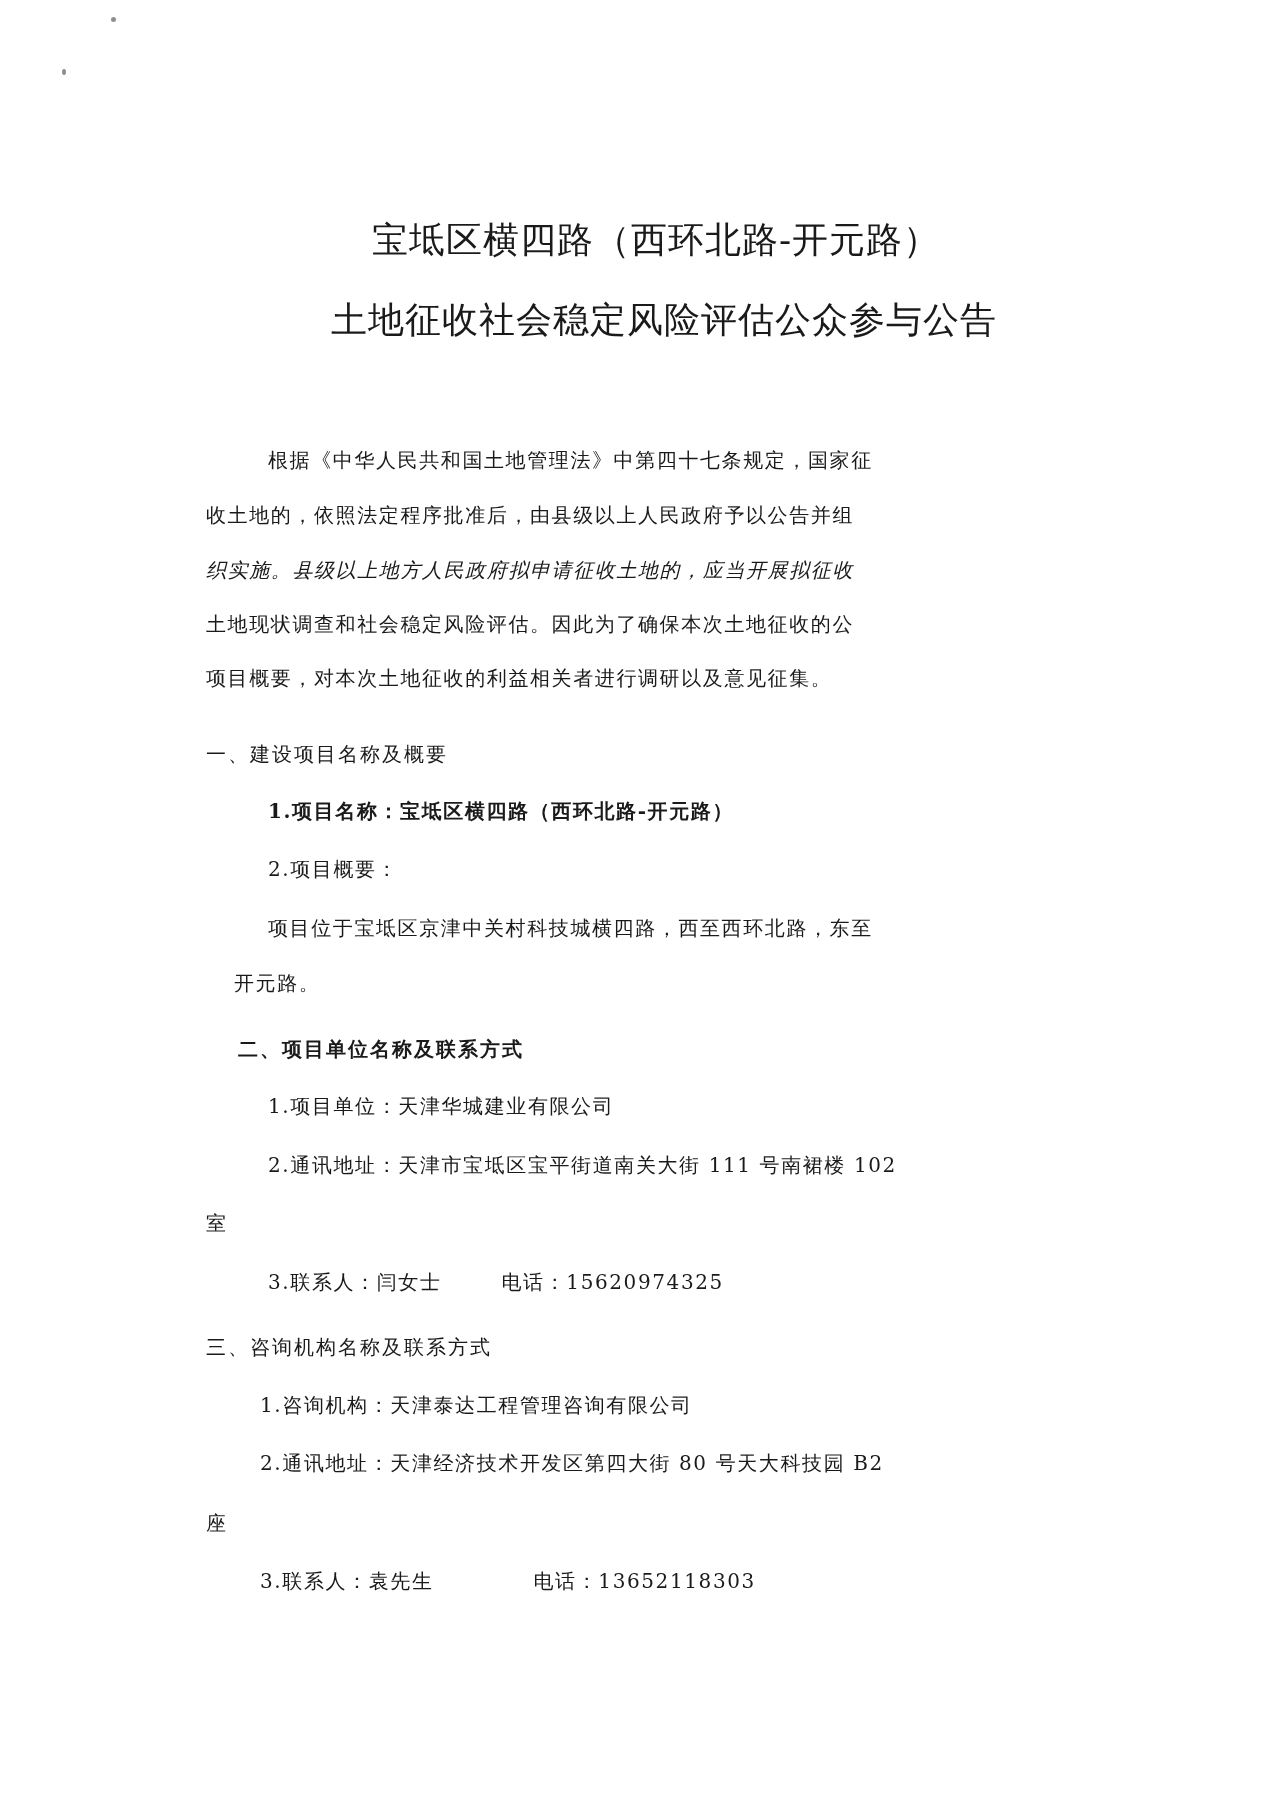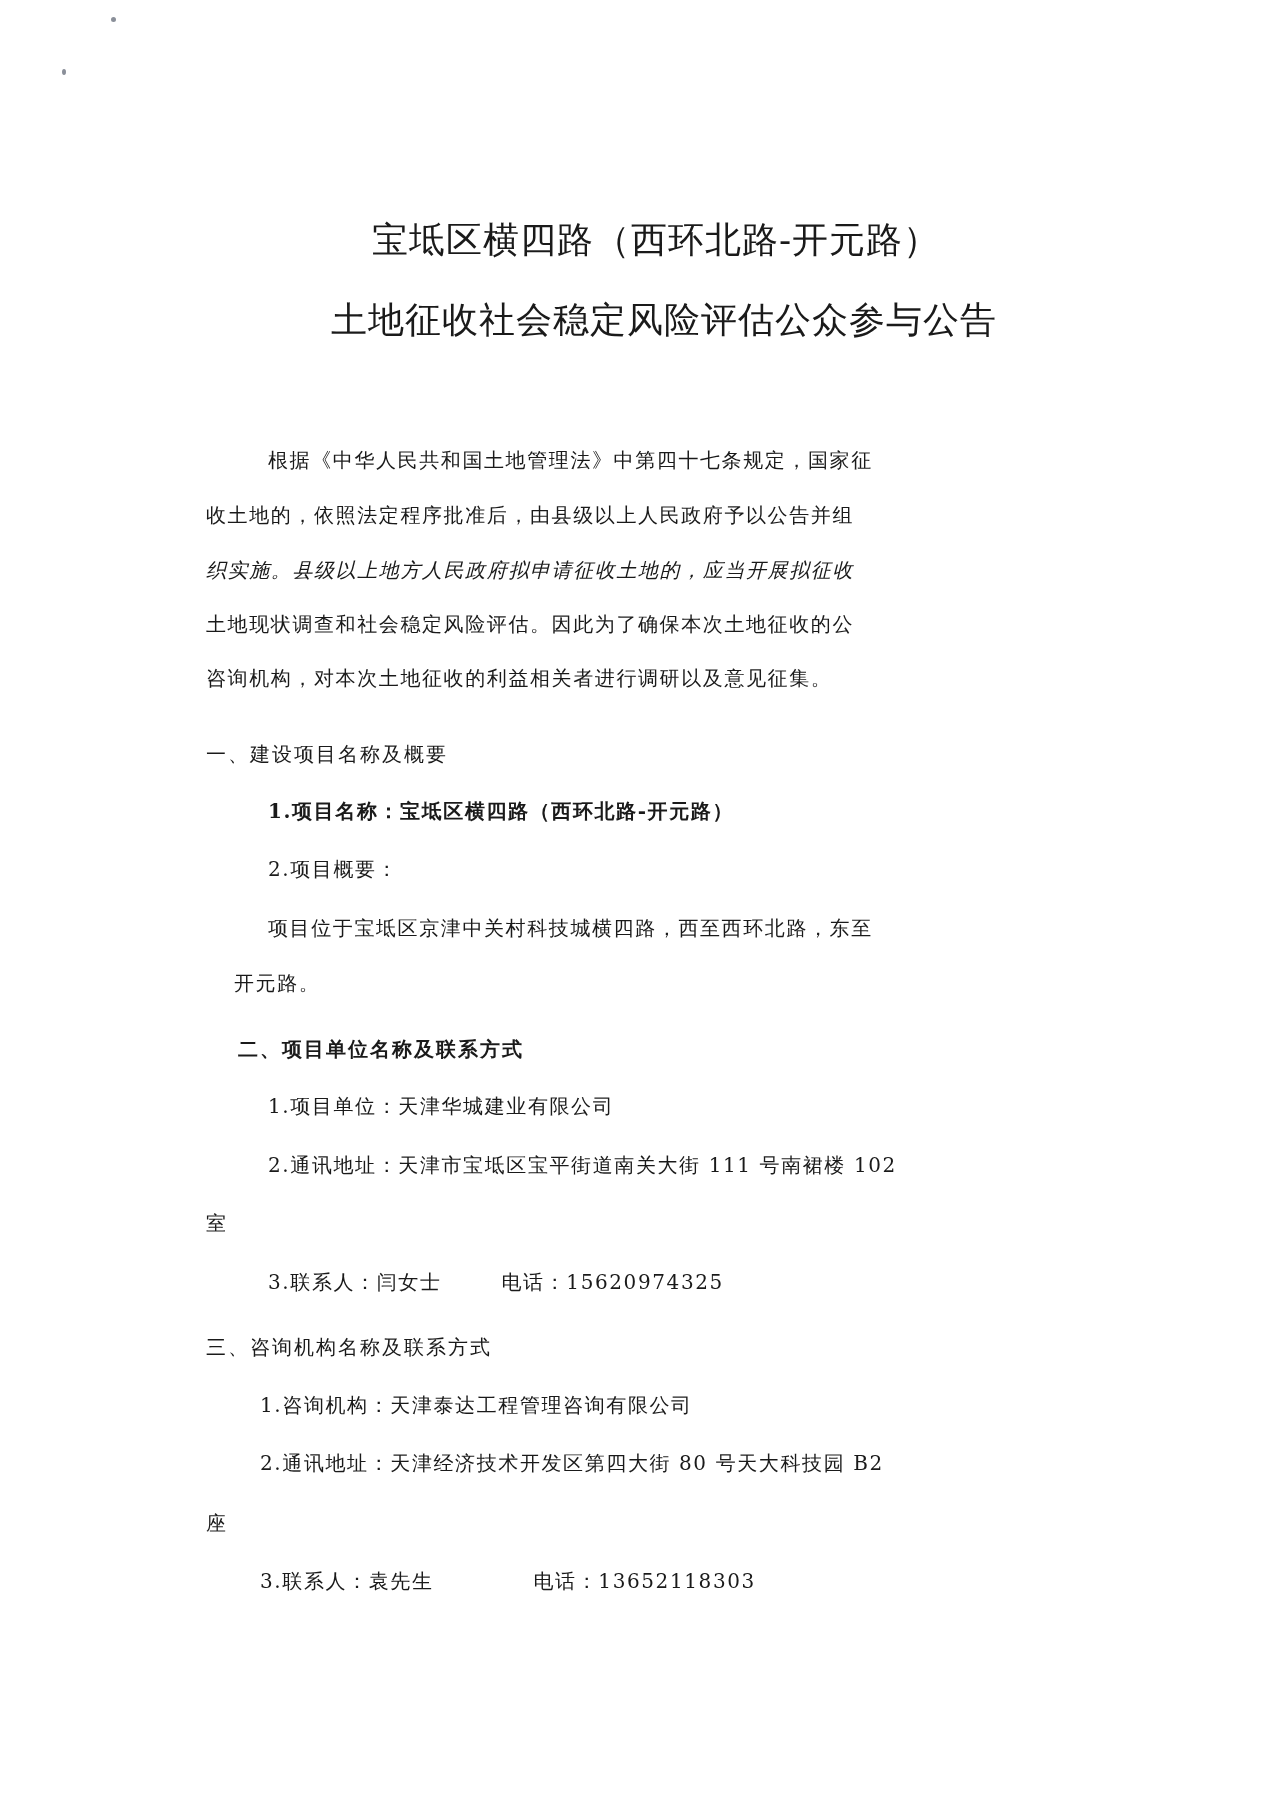--- a/index.html
+++ b/index.html
@@ -24,21 +24,21 @@
   <div class="scan-edge"></div>
 
   <h1 class="title" style="top:218px;margin:0;">宝坻区横四路（西环北路-开元路）</h1>
   <h1 class="title" style="top:290px;margin:8px;">土地征收社会稳定风险评估公众参与公告</h1>
 
   <div>
     <div class="line" style="left:252px;top:442px;">根据《中华人民共和国土地管理法》中第四十七条规定，国家征</div>
     <div class="line" style="left:190px;top:497px;">收土地的，依照法定程序批准后，由县级以上人民政府予以公告并组</div>
     <div class="line" style="left:190px;top:552px;font-style:italic;">织实施。县级以上地方人民政府拟申请征收土地的，应当开展拟征收</div>
     <div class="line" style="left:190px;top:606px;">土地现状调查和社会稳定风险评估。因此为了确保本次土地征收的公</div>
-    <div class="line" style="left:190px;top:660px;">咨询机构，对本次土地征收的利益相关者进行调研以及意见征集。</div>
+    <div class="line" style="left:190px;top:660px;">项目概要，对本次土地征收的利益相关者进行调研以及意见征集。</div>
   </div>
 
   <div>
     <div class="heading" style="left:190px;top:735px;">一、建设项目名称及概要</div>
     <div class="line" style="left:252px;top:793px;font-weight:bold;">
       <span>1.项目名称：</span><span>宝坻区横四路（西环北路-开元路）</span>
     </div>
     <div class="line" style="left:252px;top:851px;">2.项目概要：</div>
     <div class="line" style="left:252px;top:910px;">项目位于宝坻区京津中关村科技城横四路，西至西环北路，东至</div>
     <div class="line" style="left:190px;top:965px;margin-left:28px;">开元路。</div>

